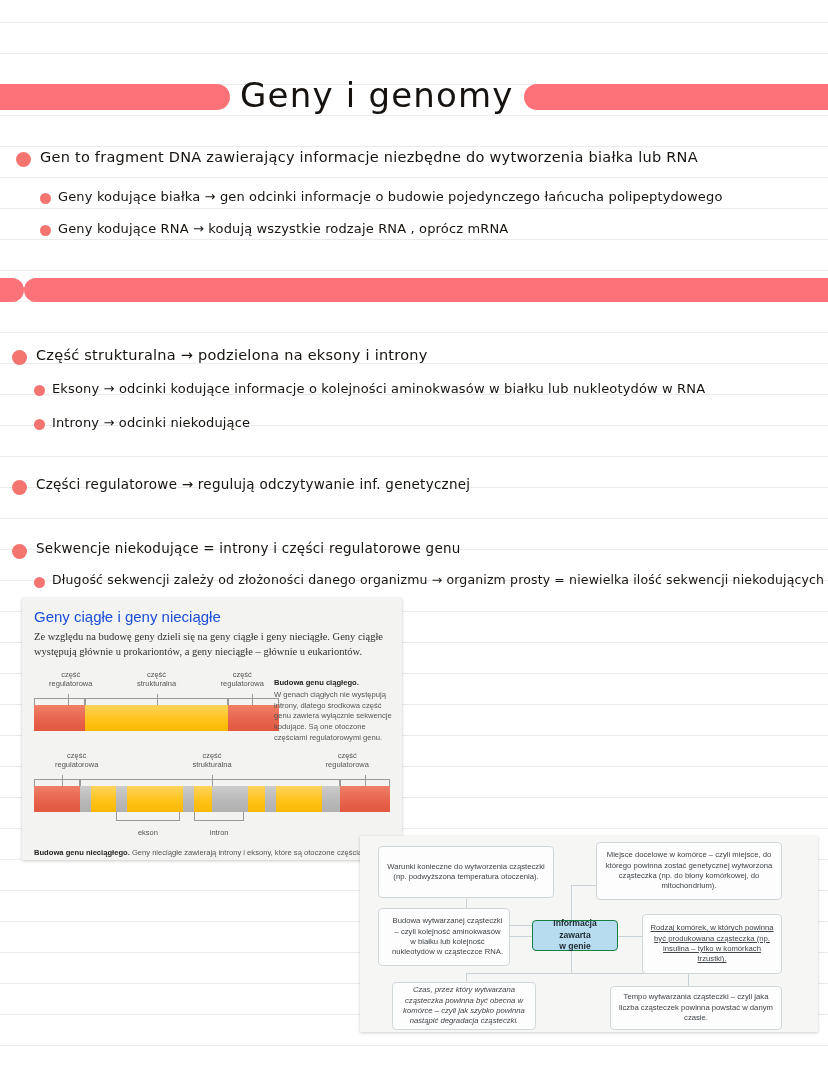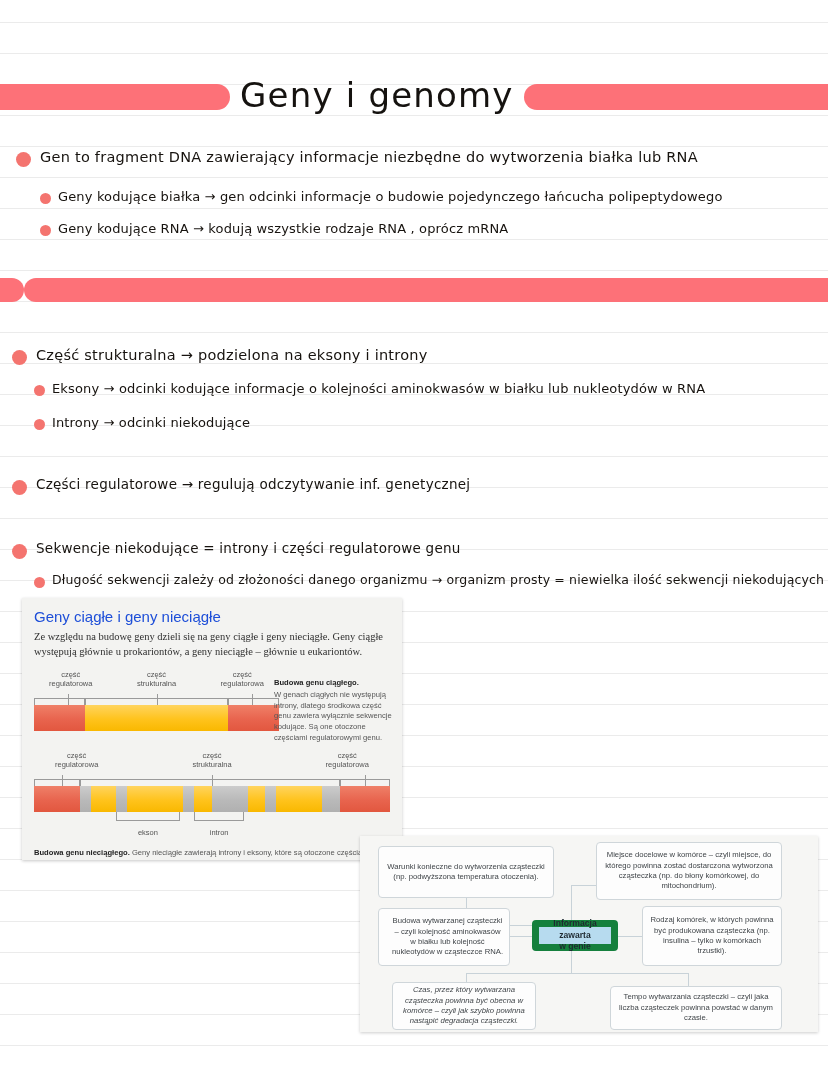--- a/index.html
+++ b/index.html
@@ -129,21 +129,21 @@
     font-family:"Liberation Sans", sans-serif; overflow:hidden;
   }
   .fbox {
     position:absolute; background:#fdfdfd;
     border:1px solid #cfd6da; border-radius:4px;
     font-size:7.7px; line-height:1.35; color:#3f4448;
     text-align:center; display:flex; align-items:center; justify-content:center;
     padding:3px 5px;
   }
   .fbox.center {
-    background:#b7dbef; border:7px solid #15803d; color:#1e2a31;
+    background:#b7dbef; border:1px solid #15803d; color:#1e2a31;
     font-weight:bold; font-size:8.6px;
   }
   .fline { position:absolute; background:#c8d2d8; }
 </style>
 </head>
 <body>
 
 <div id="ruled-lines">
     <div class="rule" style="top: 22px; background: rgb(235, 235, 235);"></div>
     <div class="rule" style="top: 53px; background: rgb(235, 235, 235);"></div>
@@ -322,20 +322,20 @@
   <div class="fline" style="left:270px; top:16px; width:1px; height:34px;"></div>
   <div class="fline" style="left:150px; top:100px; width:22px; height:1px;"></div>
   <div class="fline" style="left:258px; top:100px; width:24px; height:1px;"></div>
   <div class="fline" style="left:211px; top:112px; width:1px; height:26px;"></div>
   <div class="fline" style="left:106px; top:137px; width:106px; height:1px;"></div>
   <div class="fline" style="left:106px; top:137px; width:1px; height:18px;"></div>
   <div class="fline" style="left:211px; top:137px; width:117px; height:1px;"></div>
   <div class="fline" style="left:328px; top:137px; width:1px; height:18px;"></div>
 
   <div class="fbox" style="left:18px;  top:10px;  width:176px; height:52px;">Warunki konieczne do wytworzenia cząsteczki (np. podwyższona temperatura otoczenia).</div>
-  <div class="fbox" style="left:236px; top:6px;   width:186px; height:58px;">Miejsce docelowe w komórce – czyli miejsce, do którego powinna zostać dostarczona wytworzona cząsteczka (np. do błony komórkowej, do mitochondrium).</div>
+  <div class="fbox" style="left:236px; top:6px;   width:186px; height:58px;">Miejsce docelowe w komórce – czyli miejsce, do którego powinna zostać genetycznej wytworzona cząsteczka (np. do błony komórkowej, do mitochondrium).</div>
   <div class="fbox" style="left:18px;  top:72px;  width:132px; height:58px;padding-left:12px;">Budowa wytwarzanej cząsteczki – czyli kolejność aminokwasów w białku lub kolejność nukleotydów w cząsteczce RNA.</div>
   <div class="fbox center" style="left:172px; top:84px; width:86px; height:31px; white-space:pre-line;">Informacja zawarta
 w genie</div>
-  <div class="fbox" style="left:282px; top:70px;  width:140px; height:60px;">Rodzaj komórek, w których powinna być produkowana cząsteczka (np. insulina – tylko w komórkach trzustki).</div>
+  <div class="fbox" style="left:282px; top:78px;  width:140px; height:60px;text-decoration:underline;">Rodzaj komórek, w których powinna być produkowana cząsteczka (np. insulina – tylko w komórkach trzustki).</div>
   <div class="fbox" style="left:32px;  top:146px; width:144px; height:48px;font-style:italic;">Czas, przez który wytwarzana cząsteczka powinna być obecna w komórce – czyli jak szybko powinna nastąpić degradacja cząsteczki.</div>
   <div class="fbox" style="left:250px; top:150px; width:172px; height:44px;">Tempo wytwarzania cząsteczki – czyli jaka liczba cząsteczek powinna powstać w danym czasie.</div>
 </div>
 
 </body></html>

